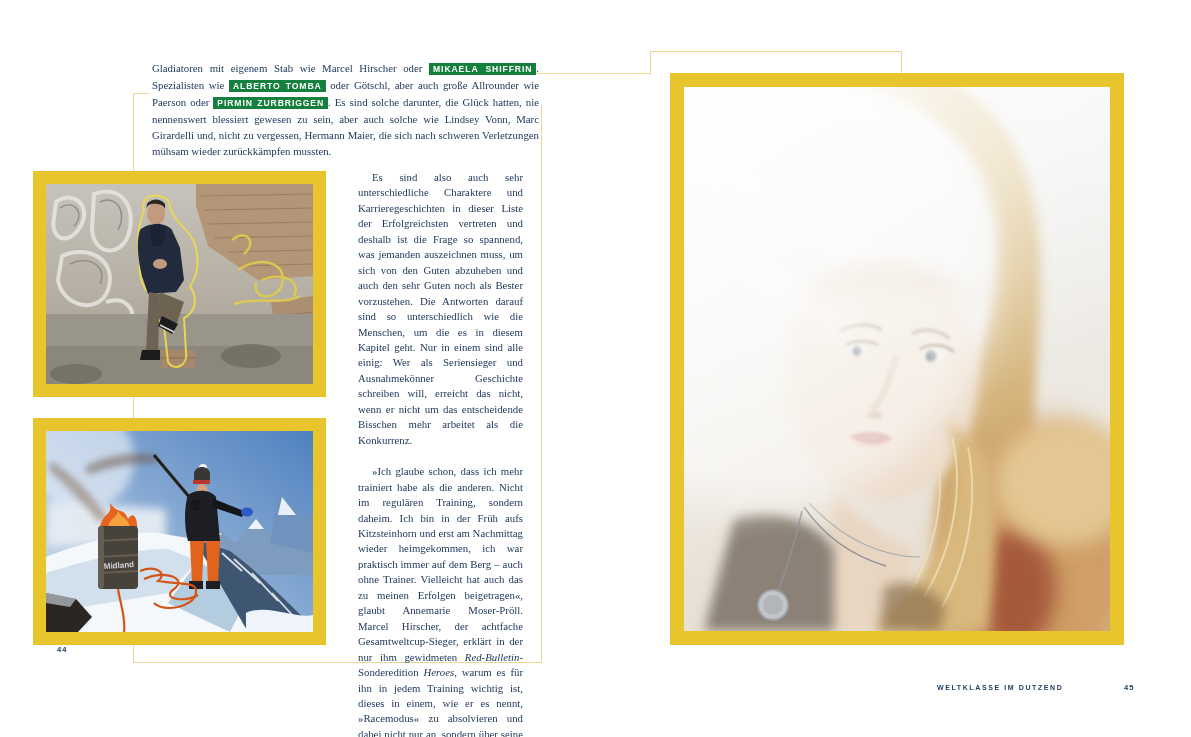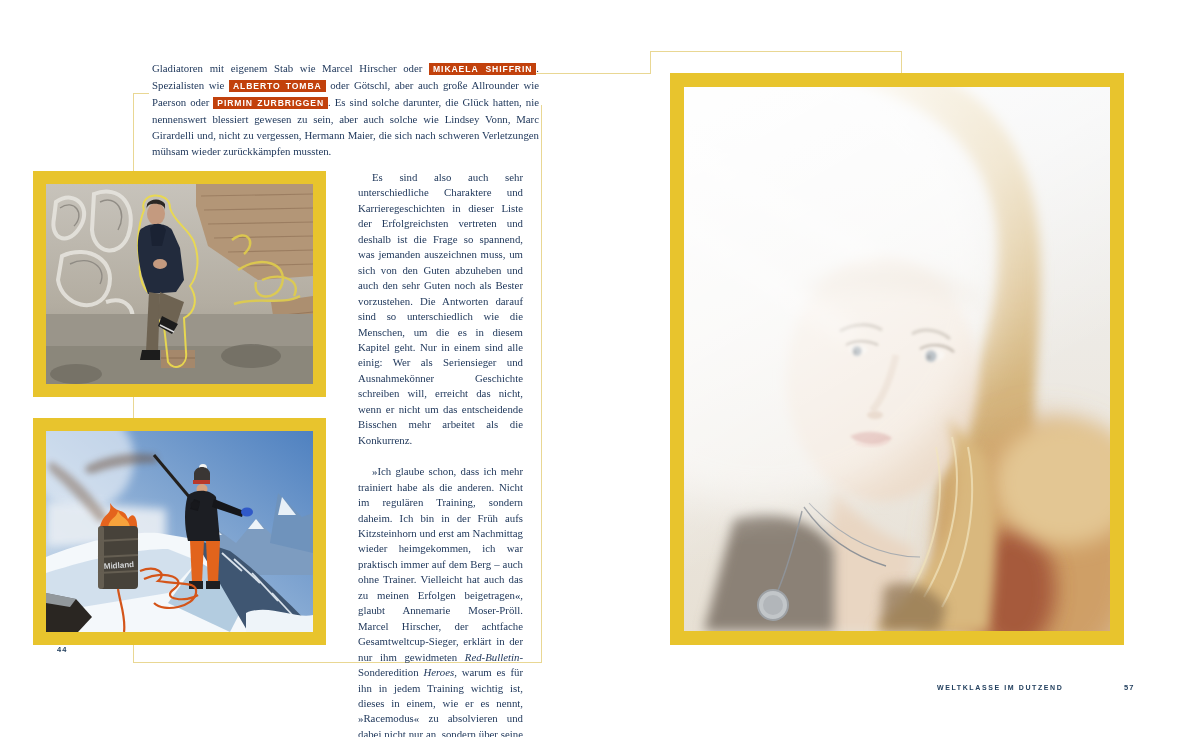--- a/index.html
+++ b/index.html
@@ -4,21 +4,21 @@
 <style>
   html,body{margin:0;padding:0;background:#ffffff;}
   .spread{position:relative;width:1191px;height:737px;background:#ffffff;overflow:hidden;
           font-family:"Liberation Serif", serif;color:#21395c;}
   
   .intro{position:absolute;left:152px;top:61px;width:387px;font-size:10.8px;line-height:15.9px;
          text-align:justify;hyphens:auto;-webkit-hyphens:auto;}
   .col{position:absolute;left:342px;top:154px;width:197px;font-size:10.8px;line-height:15.45px;
        text-align:justify;hyphens:auto;-webkit-hyphens:auto;}
   .col p{margin:16px;text-indent:14px;}
-  .hl{background:#c2410c;color:#ffffff;font-family:"Liberation Sans",sans-serif;font-weight:bold;
+  .hl{background:#15803d;color:#ffffff;font-family:"Liberation Sans",sans-serif;font-weight:bold;
       font-size:8.6px;letter-spacing:0.9px;padding:1px 4px;white-space:nowrap;}
   .it{font-style:italic;}
   
   .frame{position:absolute;background:#e8c42d;box-sizing:border-box;}
   .frame svg{display:block;}
   #frame1{left:33px;top:171px;width:293px;height:226px;padding:13px;}
   #frame2{left:33px;top:418px;width:293px;height:227px;padding:13px;}
   #frame3{left:670px;top:73px;width:454px;height:572px;padding:14px;}
   
   .tline{position:absolute;background:#e9d793;}
@@ -277,15 +277,15 @@
         <line x1="-10" y1="60" x2="190" y2="170"></line>
         <line x1="-10" y1="130" x2="170" y2="250"></line>
       </g>
       <circle cx="80" cy="190" r="230" fill="#ffffff" opacity="0.5" filter="url(#pb18)"></circle>
       <rect x="0" y="0" width="426" height="544" fill="url(#hazeg)"></rect>
     </svg>
   </figure>
 
   <div class="folio" style="left:57px;top:645px;">44</div>
   <div class="runhead" style="left:937px;top:684px;">WELTKLASSE IM DUTZEND</div>
-  <div class="folio" style="left:1124px;top:683px;">57</div>
+  <div class="folio" style="left:1124px;top:683px;">45</div>
 
 </div>
 
 </body></html>

